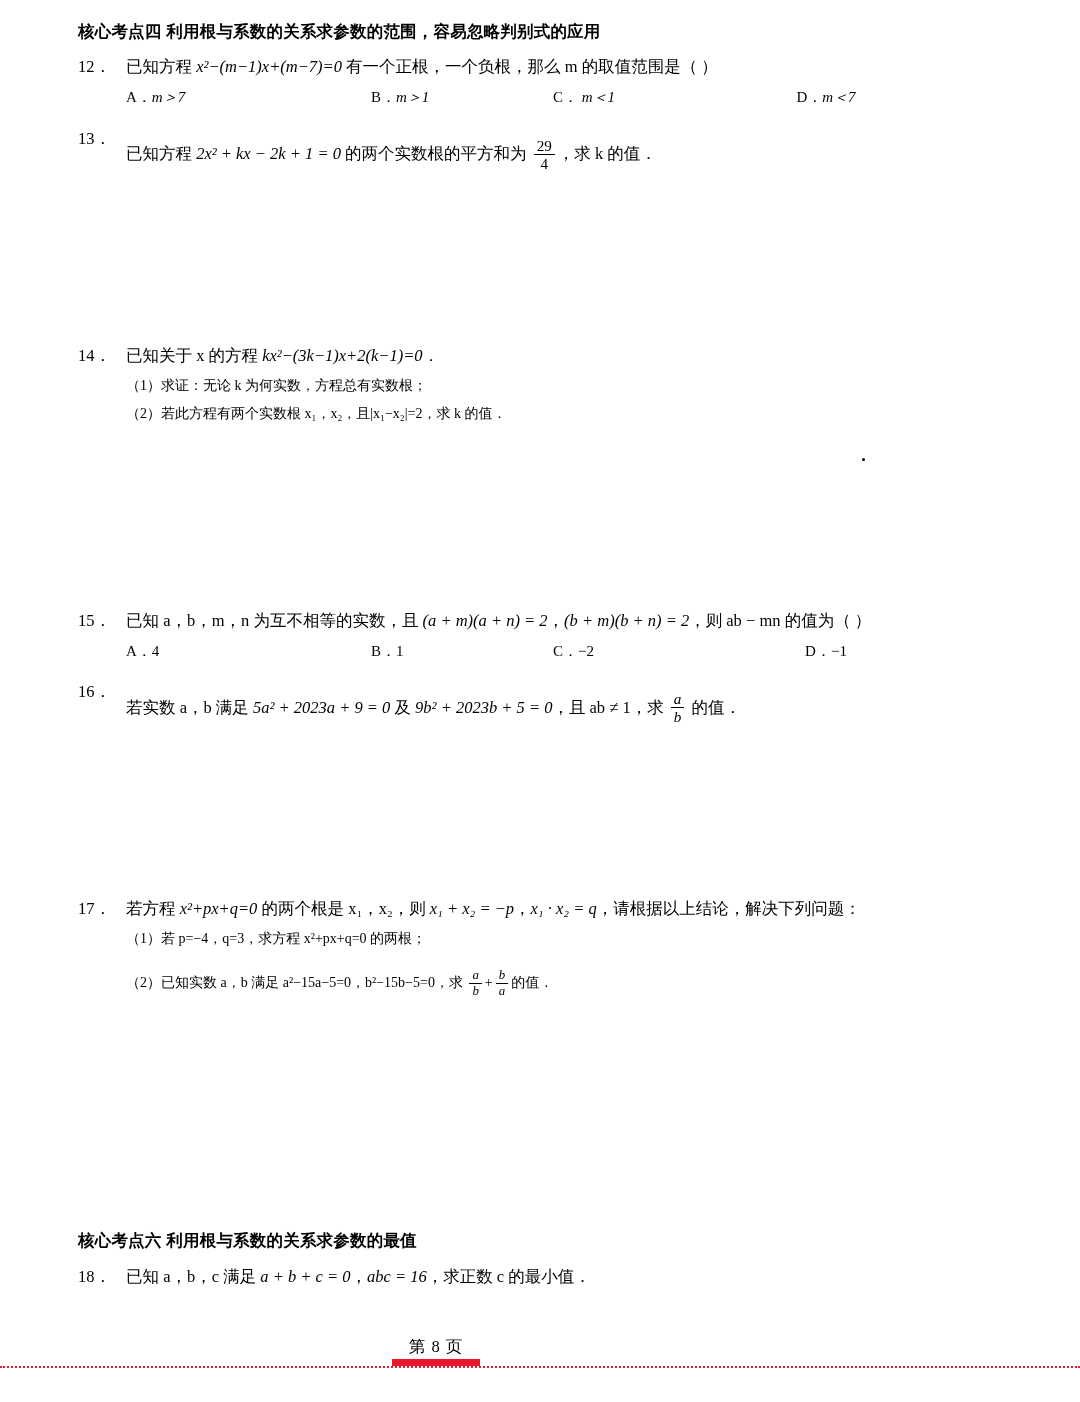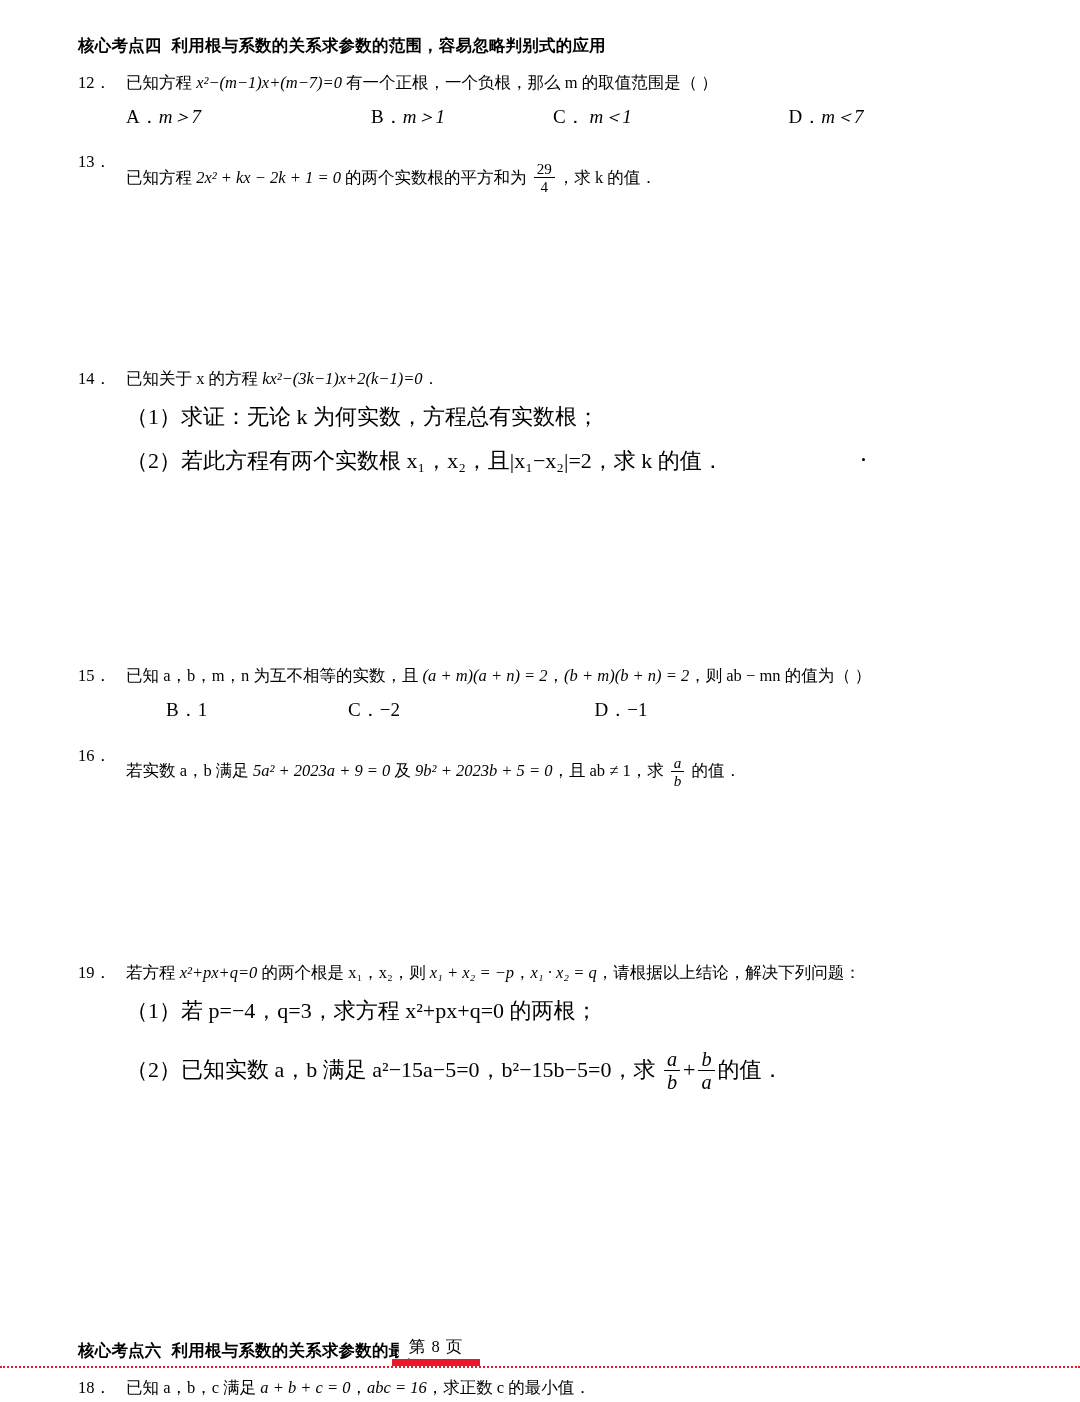--- a/index.html
+++ b/index.html
@@ -16,51 +16,51 @@
     overflow: hidden;
   }
   .page {
     position: relative;
     width: 1080px;
     height: 1402px;
     box-sizing: border-box;
     padding: 18px 62px 0 78px;
   }
   .section-head {
-    font-family: Liberation Mono, monospace;
+    font-family: Liberation Sans, sans-serif;
     font-weight: bold;
     font-size: 16.5px;
     letter-spacing: 0.2px;
-    margin: 16px 0 6px 0;
+    margin: 0 0 6px 0;
     line-height: 1.6;
   }
   .q {
     position: relative;
     font-size: 16.5px;
     line-height: 2.0;
     margin: 0;
     padding-left: 48px;
   }
   .q .num {
     position: absolute;
     left: 0;
     top: 0;
     width: 44px;
     text-align: left;
     white-space: nowrap;
   }
   .q-line { white-space: nowrap; }
   .sub {
     padding-left: 48px;
-    font-size: 22px;
+    font-size: 14px;
     line-height: 2.0;
   }
   .opts {
     padding-left: 48px;
-    font-size: 19px;
+    font-size: 15px;
     line-height: 1.9;
     display: flex;
   }
   .opts .opt { display: inline-block; }
   .opt-a { width: 205px; }
   .opt-b { width: 182px; margin-left: 40px; }
   .opt-c { width: 198px; }
   .opt-d { width: 150px; text-align: center; }
   i, .it { font-style: italic; font-family: "Liberation Serif", serif; }
   .frac {
@@ -161,36 +161,37 @@
   <div class="gap-xl"></div>
   <div class="gap-s"></div>
 
 
   <div class="q">
     <span class="num">15．</span>
     <span class="q-line"><span>已知 a，b，m，n 为互不相等的实数，且 </span><i>(a + m)(a + n) = 2</i><span>，</span><i>(b + m)(b + n) = 2</i><span>，则 ab − mn 的值为（      ）</span></span>
   </div>
 
   <div class="opts">
+    <span class="opt opt-a"><span>A．</span><span>4</span></span>
     <span class="opt opt-b"><span>B．</span><span>1</span></span>
     <span class="opt opt-c"><span>C．</span><span>−2</span></span>
     <span class="opt opt-d"><span>D．</span><span>−1</span></span>
   </div>
 
   <div class="gap-xs"></div>
 
   <div class="q">
     <span class="num">16．</span>
     <span class="q-line"><span>若实数 a，b 满足 </span><i>5a² + 2023a + 9 = 0</i><span> 及 </span><i>9b² + 2023b + 5 = 0</i><span>，且 ab ≠ 1，求 </span><span class="frac"><span class="n it">a</span><span class="d it">b</span></span><span> 的值．</span></span>
   </div>
 
   <div class="gap-xl"></div>
 
   <div class="q">
-    <span class="num">19．</span>
+    <span class="num">17．</span>
     <span class="q-line"><span>若方程 </span><i>x²+px+q=0</i><span> 的两个根是 x₁，x₂，则 </span><i>x₁ + x₂ = −p</i><span>，</span><i>x₁ · x₂ = q</i><span>，请根据以上结论，解决下列问题：</span></span>
   </div>
   <div class="sub">（1）若 p=−4，q=3，求方程 x²+px+q=0 的两根；</div>
   <div class="sub"><span>（2）已知实数 a，b 满足 a²−15a−5=0，b²−15b−5=0，求 </span><span class="frac"><span class="n it">a</span><span class="d it">b</span></span><span>+</span><span class="frac"><span class="n it">b</span><span class="d it">a</span></span><span>的值．</span></div>
 
   <div class="gap-xl"></div>
   <div class="gap-m"></div>
 
   <div class="section-head">核心考点六  利用根与系数的关系求参数的最值</div>
 

